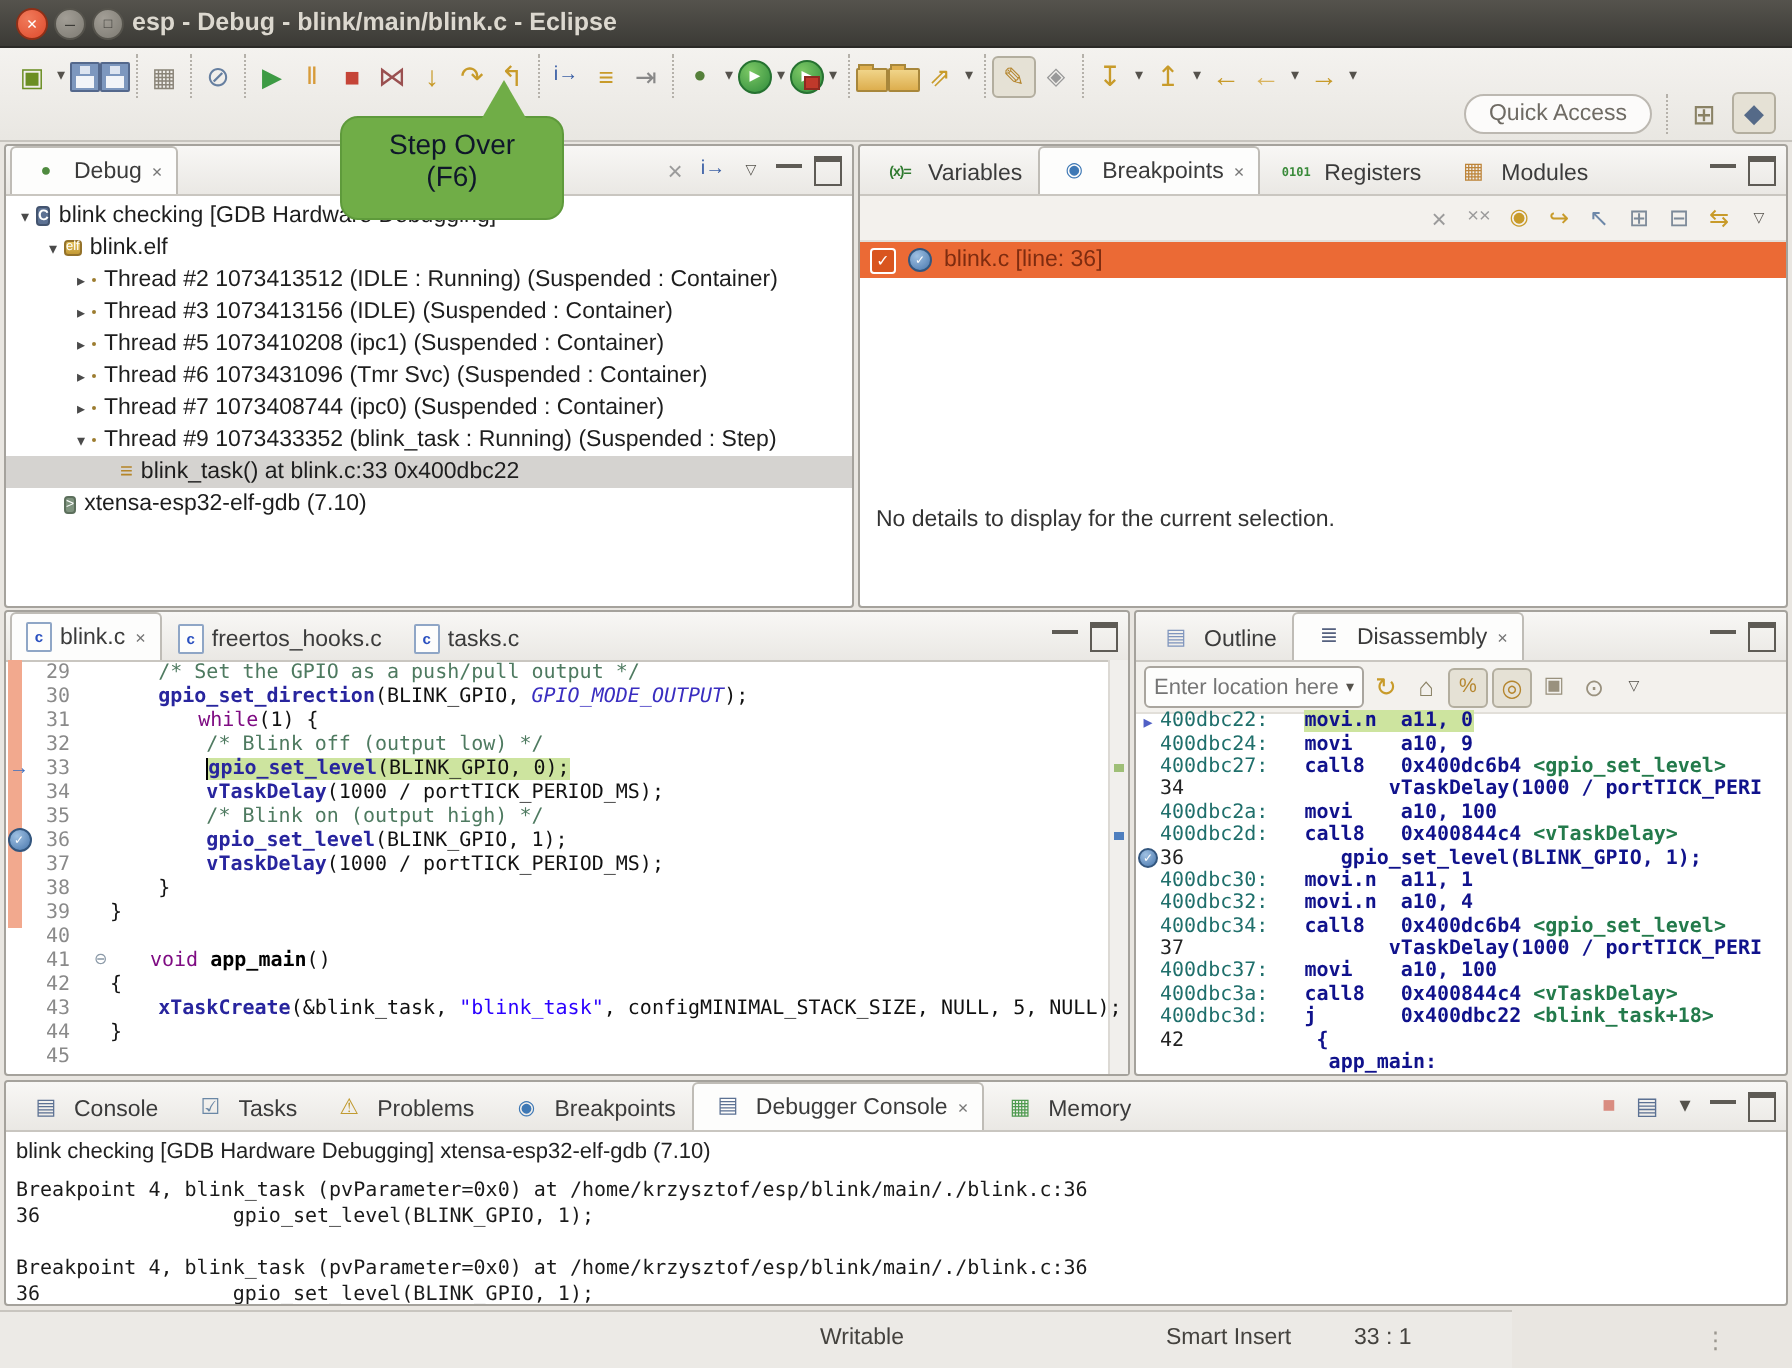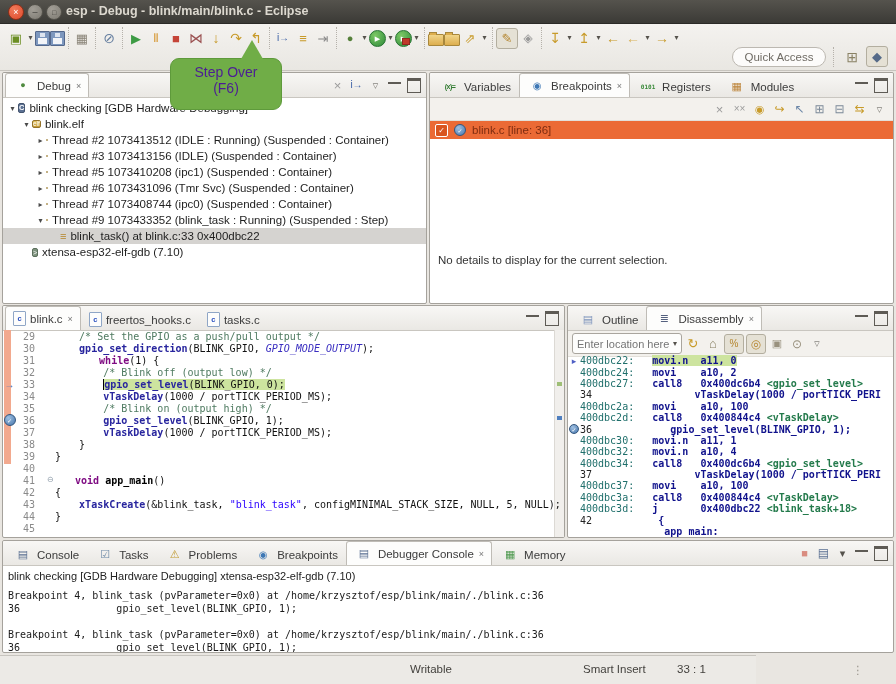--- a/index.html
+++ b/index.html
@@ -52,21 +52,21 @@
   .ic-thread{width:11px;height:11px;background:linear-gradient(135deg,#F2DA8C,#D0A743);border:1px solid #9C7C2F;border-radius:2px;}
   .ic-gdb{width:12px;height:12px;background:#7E937E;border:1px solid #5C6F5C;border-radius:2px;color:#FFF;font-size:7px;display:flex;align-items:center;justify-content:center;}
   .ic-vars{font-size:7px;color:#2F7A2F;font-weight:bold;letter-spacing:-0.5px;}
   .ic-regs{font-size:6px;color:#3A8A3A;font-weight:bold;font-family:"DejaVu Sans Mono",monospace;}
   .bp-dot{display:inline-flex;width:10px;height:10px;border-radius:50%;
     background:radial-gradient(circle at 35% 30%,#9FC0E2,#4877AD);border:1px solid #33567E;
     color:#FFF;font-size:6px;align-items:center;justify-content:center;}
 
   
   #tooltip{position:absolute;left:170px;top:58px;width:112px;height:52px;z-index:60;
-    background:#70AD47;border:1px solid #5E9A3B;border-radius:9px;color:#4c1d95;
+    background:#70AD47;border:1px solid #5E9A3B;border-radius:9px;color:#0f172a;
     font-size:14px;text-align:center;padding-top:5px;box-sizing:border-box;}
   #tooltip::before{content:"";position:absolute;left:70px;top:-19px;width:0;height:0;
     border-left:11px solid transparent;border-right:11px solid transparent;border-bottom:19px solid #70AD47;}
 
   
   .panel{position:absolute;background:#FFF;border:1px solid #A5A29C;border-radius:2px;box-sizing:border-box;}
   .phead{height:24px;background:linear-gradient(#F8F7F5,#EAE8E4);border-bottom:1px solid #C9C6C0;
     display:flex;align-items:flex-end;border-radius:2px 2px 0 0;}
   .tabs{display:flex;align-items:flex-end;height:24px;padding-left:2px;flex:0 1 auto;min-width:0;}
   .tab{height:21px;display:flex;align-items:center;gap:4px;padding:0 7px;font-size:11.5px;color:#3B3B3B;
@@ -99,21 +99,21 @@
   #ann-strip{position:absolute;left:1px;top:0;width:7px;height:134px;background:#F2A98E;}
   #ov-ruler{position:absolute;right:0;top:0;width:9px;height:100%;background:#F1EFEC;border-left:1px solid #DCD9D4;}
   .ov-mark{position:absolute;left:2px;width:5px;height:4px;}
   .ed-row{display:flex;height:12px;align-items:center;position:relative;z-index:2;}
   .ed-ann{width:13px;flex:0 0 13px;display:flex;align-items:center;justify-content:center;}
   .ed-num{width:26px;flex:0 0 26px;text-align:center;padding-right:5px;color:#8A8A8A;
     font-family:"DejaVu Sans Mono",monospace;font-size:10px;}
   .ed-fold{width:8px;flex:0 0 8px;color:#8C9AA8;font-size:8px;line-height:1;}
   .ed-code{white-space:pre;font-family:"DejaVu Sans Mono",monospace;font-size:10px;color:#111;}
   .cmt{color:#4E7A60;}
-  .kw{color:#7F0C83;font-weight:bold;padding-left:20px;}
+  .kw{color:#7F0C83;font-weight:normal;padding-left:20px;}
   .fn{color:#28259E;font-weight:bold;}
   .mac{color:#3A2EC0;font-style:italic;}
   .str{color:#2A00FF;}
   .fndef{color:#000;font-weight:bold;}
   .hl{background:#CDE49F;border-left:1.5px solid #000;}
   .ip-arrow{color:#3D6FBF;font-size:10px;font-weight:bold;}
 
   
   #ds-toolbar{height:25px;display:flex;align-items:center;gap:2px;padding-left:4px;
     background:#F3F1ED;border-bottom:1px solid #E2DFD9;}
@@ -526,21 +526,21 @@
     </div>
     <div id="ds-rows">
         <div class="ds-row">
           <span class="ds-ann">
             <span class="pc-arrow">▸</span>
           </span>
           <span class="ds-code"><span class="addr">400dbc22:</span><span>   </span><span class="ins hl">movi.n  a11, 0</span></span>
         </div>
         <div class="ds-row">
           <span class="ds-ann"></span>
-          <span class="ds-code"><span class="addr">400dbc24:</span><span>   </span><span class="ins">movi    a10, 2</span></span>
+          <span class="ds-code"><span class="addr">400dbc24:</span><span>   </span><span class="ins">movi    a10, 9</span></span>
         </div>
         <div class="ds-row">
           <span class="ds-ann"></span>
           <span class="ds-code"><span class="addr">400dbc27:</span><span>   </span><span class="ins">call8   0x400dc6b4 </span><span class="sym">&lt;gpio_set_level&gt;</span></span>
         </div>
         <div class="ds-row">
           <span class="ds-ann"></span>
           <span class="ds-code"><span class="ln">34</span><span>                 </span><span class="src">vTaskDelay(1000 / portTICK_PERI</span></span>
         </div>
         <div class="ds-row">

